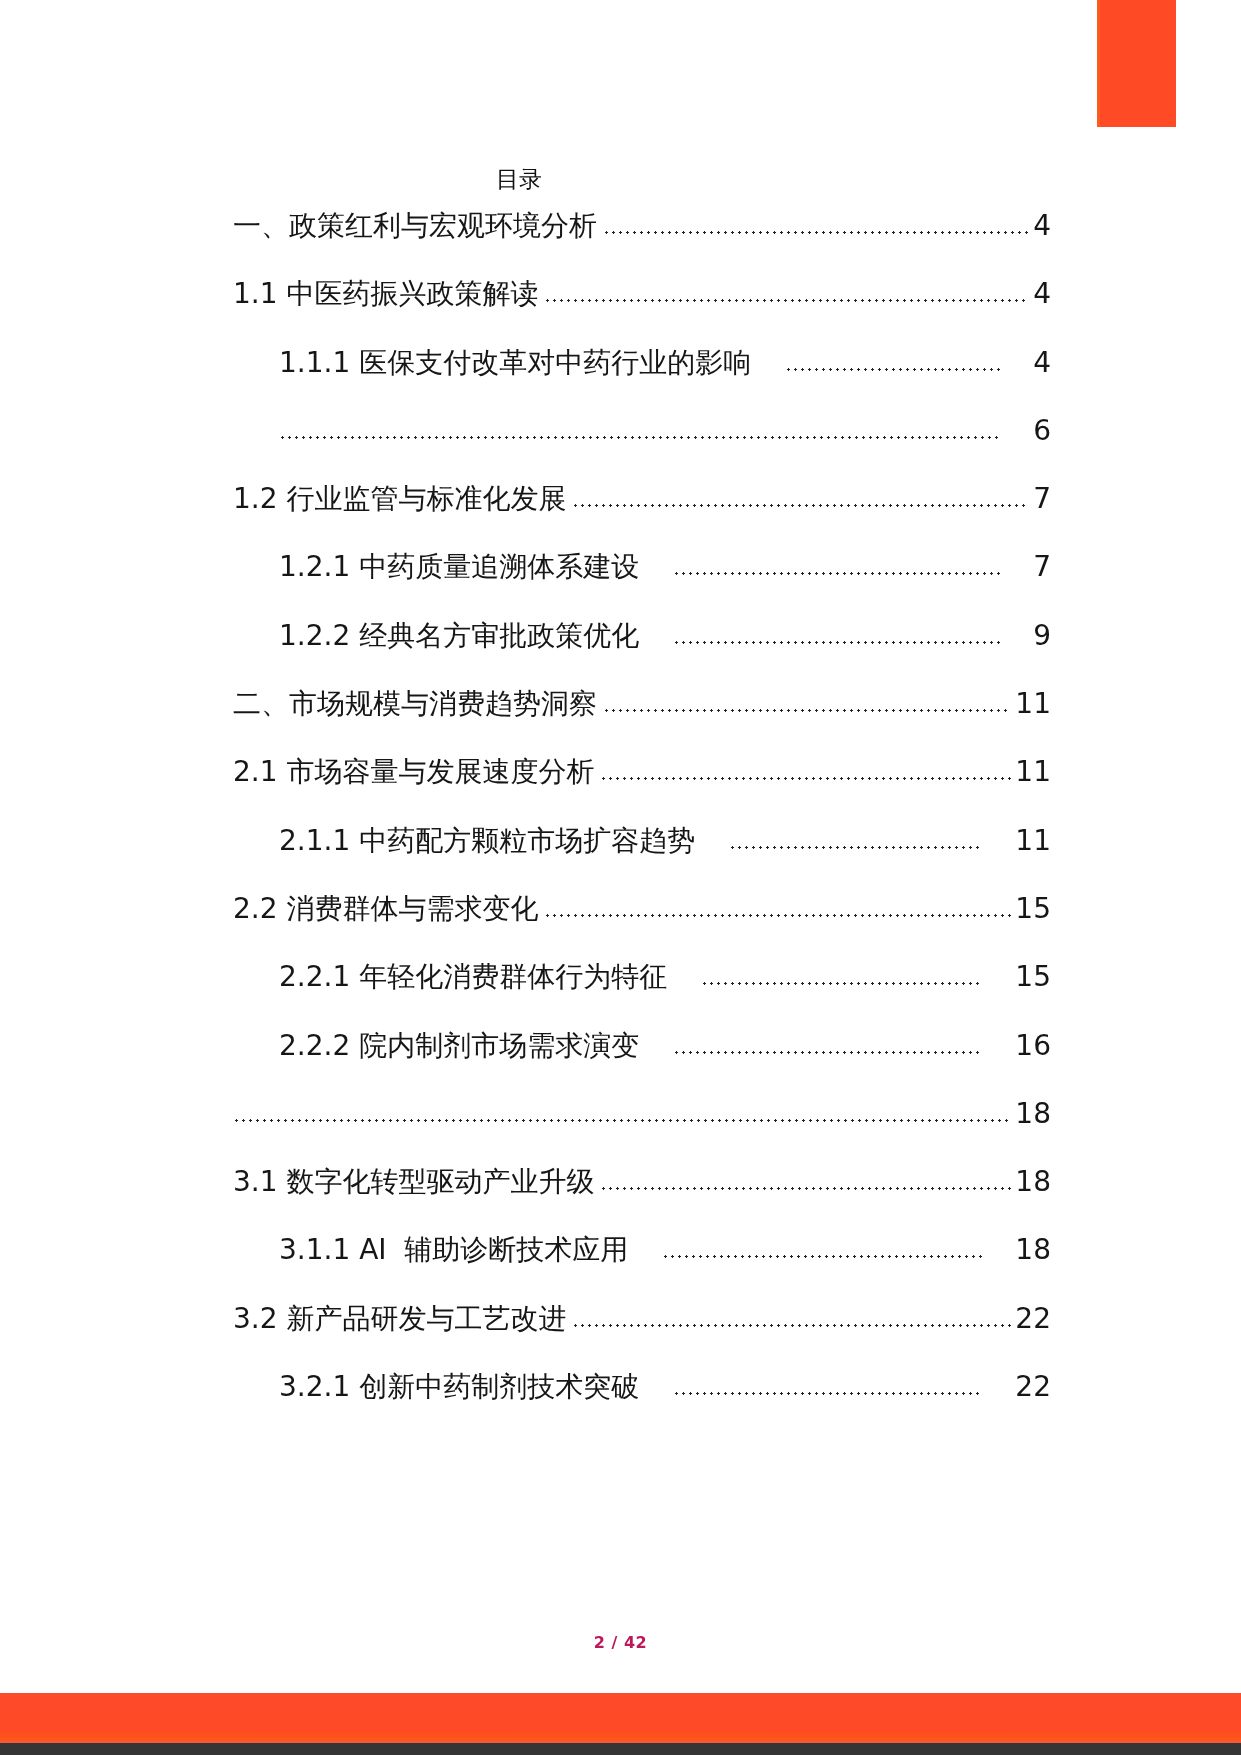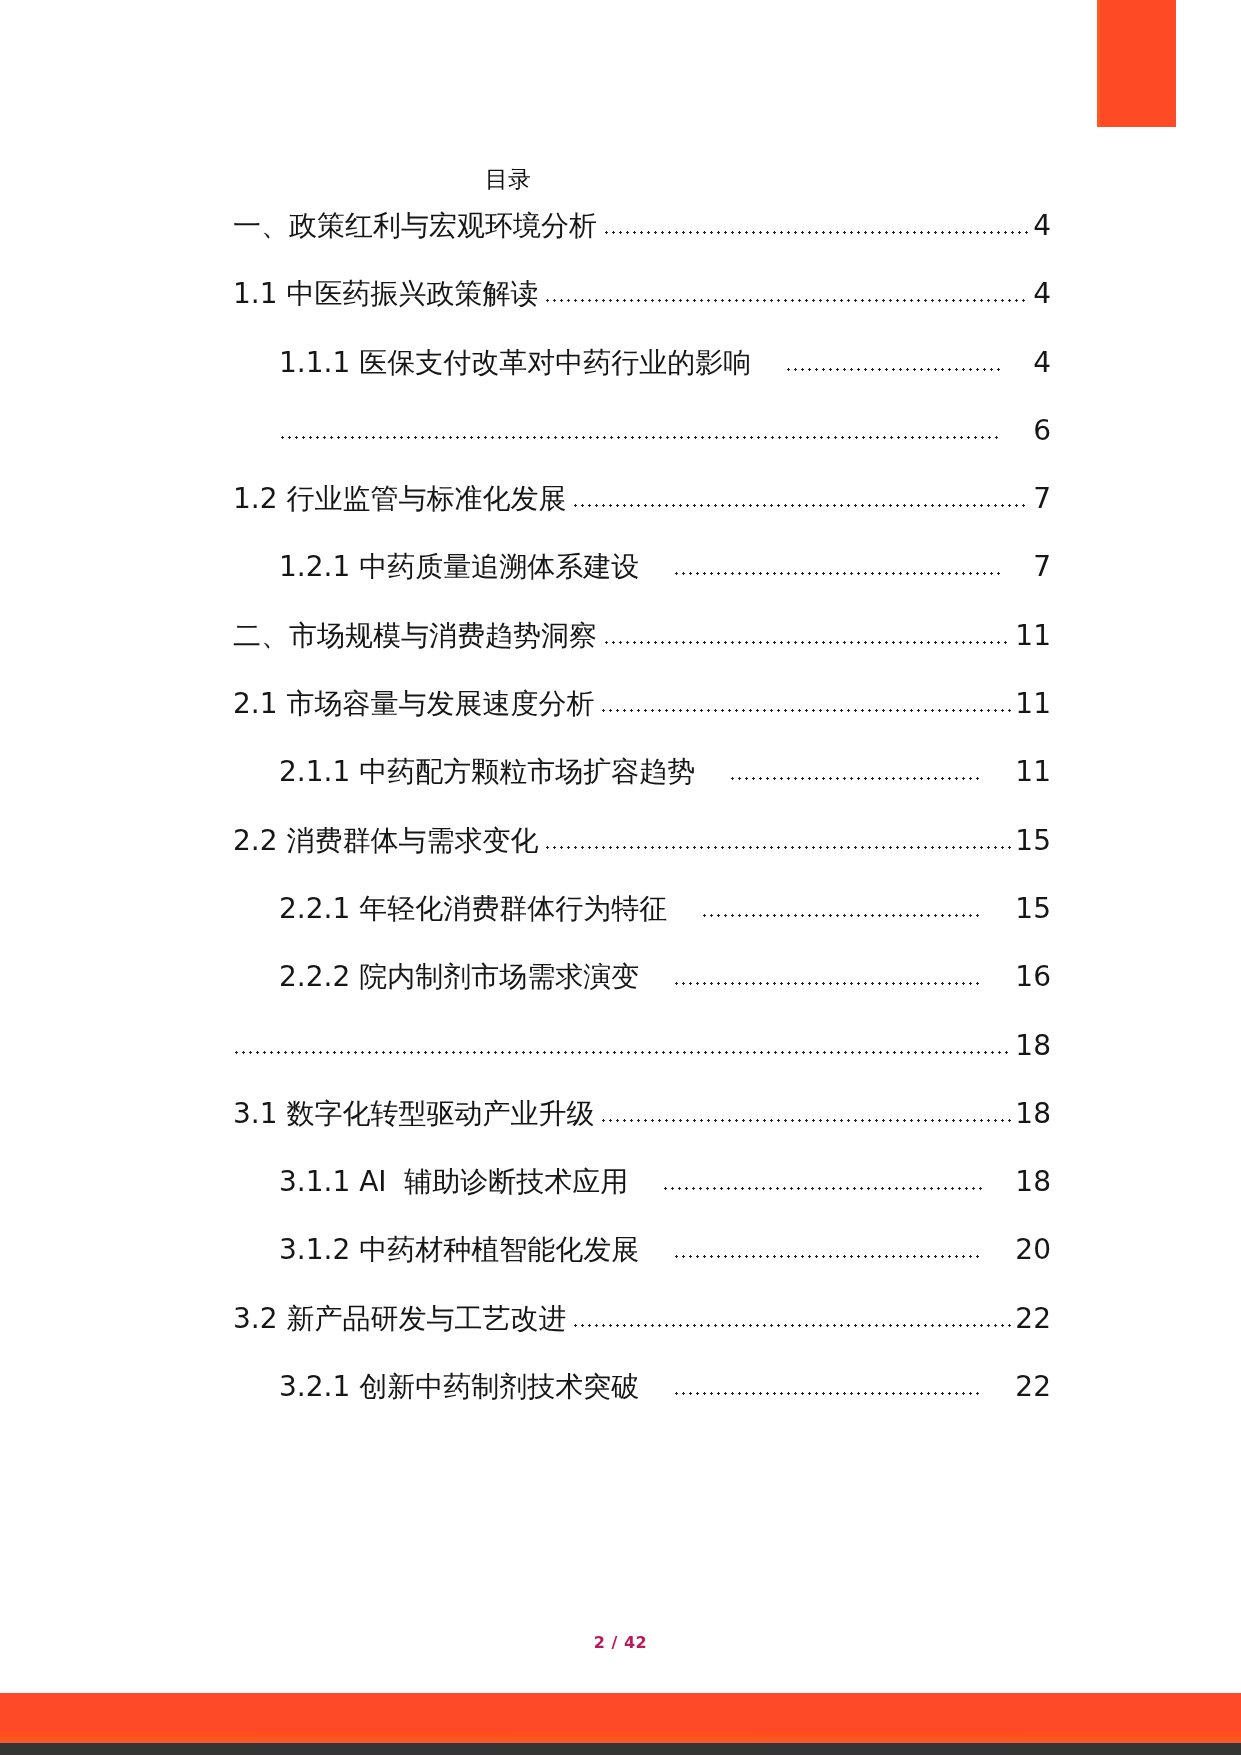--- a/index.html
+++ b/index.html
@@ -20,21 +20,21 @@
     left: 1097px;
     top: 0;
     width: 79px;
     height: 127px;
     background: #ff4a26;
     border-left: 3px solid #ff5a1f;
     box-sizing: border-box;
   }
   .toc-title {
     position: absolute;
-    left: 5px;
+    left: 16px;
     width: 982px;
     top: 164px;
     text-align: center;
     font-size: 23px;
     line-height: 30px;
     color: #111;
     padding-left: 12px;
   }
   .toc-list {
     position: absolute;
@@ -145,20 +145,25 @@
   <li class="toc-row level-2">
     <span class="toc-label">1.2 行业监管与标准化发展</span>
     <span class="toc-leader"></span>
     <span class="toc-page">7</span>
   </li>
   <li class="toc-row level-3">
     <span class="toc-label">1.2.1 中药质量追溯体系建设</span>
     <span class="toc-leader"></span>
     <span class="toc-page">7</span>
   </li>
+  <li class="toc-row level-3">
+    <span class="toc-label">1.2.2 经典名方审批政策优化</span>
+    <span class="toc-leader"></span>
+    <span class="toc-page">9</span>
+  </li>
   <li class="toc-row level-1">
     <span class="toc-label">二、市场规模与消费趋势洞察</span>
     <span class="toc-leader"></span>
     <span class="toc-page">11</span>
   </li>
   <li class="toc-row level-2">
     <span class="toc-label">2.1 市场容量与发展速度分析</span>
     <span class="toc-leader"></span>
     <span class="toc-page">11</span>
   </li>
@@ -189,25 +194,20 @@
   <li class="toc-row level-2">
     <span class="toc-label">3.1 数字化转型驱动产业升级</span>
     <span class="toc-leader"></span>
     <span class="toc-page">18</span>
   </li>
   <li class="toc-row level-3">
     <span class="toc-label" style="white-space: pre;">3.1.1 AI  辅助诊断技术应用</span>
     <span class="toc-leader"></span>
     <span class="toc-page">18</span>
   </li>
-  <li class="toc-row level-3">
-    <span class="toc-label">3.1.2 中药材种植智能化发展</span>
-    <span class="toc-leader"></span>
-    <span class="toc-page">20</span>
-  </li>
   <li class="toc-row level-2">
     <span class="toc-label">3.2 新产品研发与工艺改进</span>
     <span class="toc-leader"></span>
     <span class="toc-page">22</span>
   </li>
   <li class="toc-row level-3">
     <span class="toc-label">3.2.1 创新中药制剂技术突破</span>
     <span class="toc-leader"></span>
     <span class="toc-page">22</span>
   </li>

